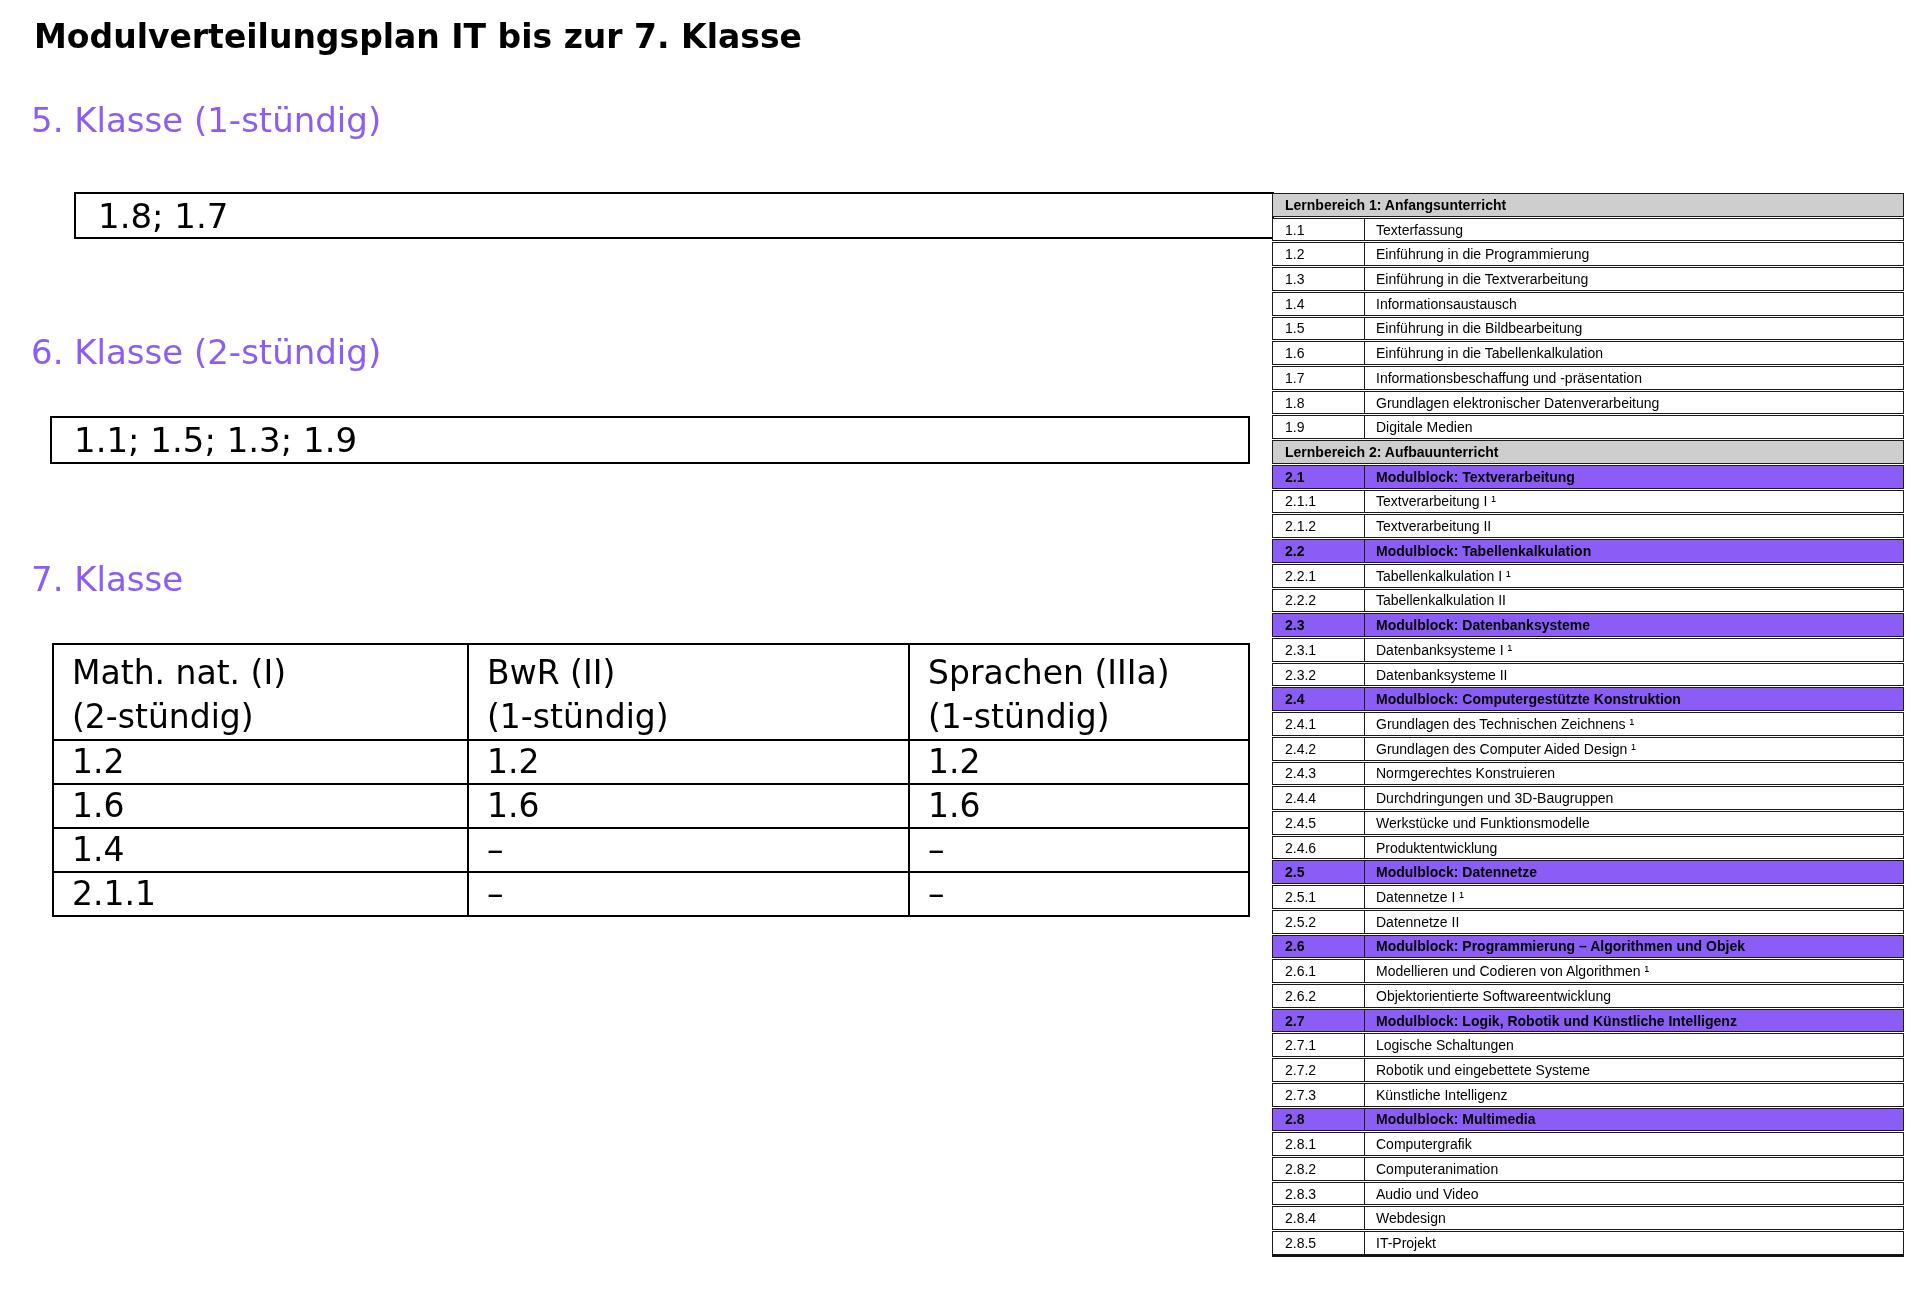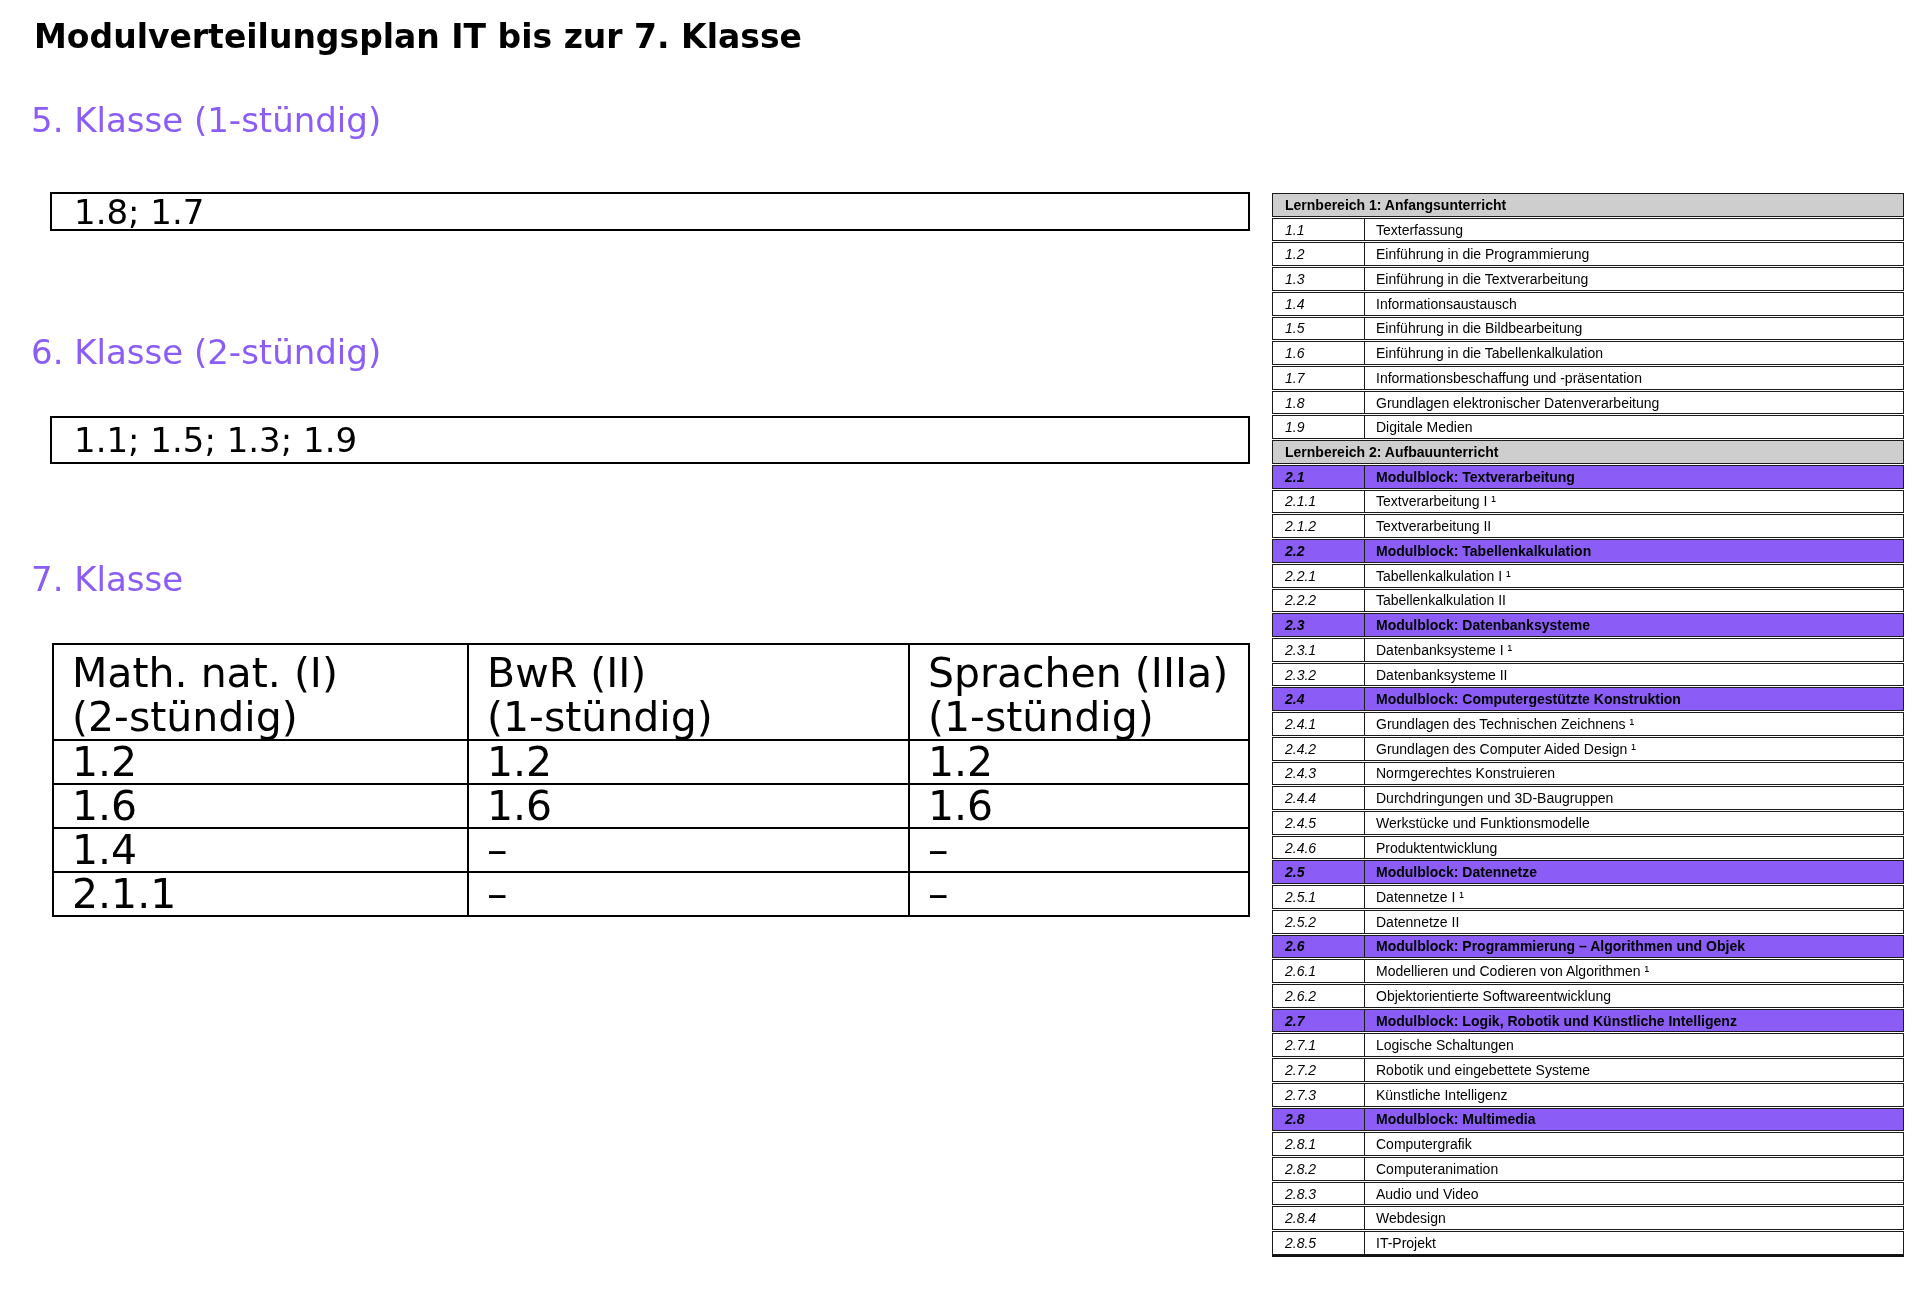--- a/index.html
+++ b/index.html
@@ -38,30 +38,30 @@
     width: 1200px;
     border: 2px solid #000;
     box-sizing: border-box;
     display: flex;
     align-items: center;
     font-size: 34px;
     padding-left: 22px;
     white-space: nowrap;
     background: #fff;
   }
-  .box1 { top: 192px; height: 39px; }
+  .box1 { top: 192px; height: 47px; margin-left: 24px; }
   .box2 { top: 416px; height: 48px; }
 
   
   .k7-table {
     position: absolute;
     left: 52px; top: 643px;
     border-collapse: collapse;
     table-layout: fixed;
-    font-size: 41px;
+    font-size: 33px;
     color: #000;
   }
   .k7-table td, .k7-table th {
     border: 2px solid #000;
     text-align: left;
     vertical-align: top;
     padding: 0 0 0 18px;
     font-weight: normal;
     box-sizing: border-box;
     overflow: hidden;
@@ -97,21 +97,20 @@
     box-sizing: border-box;
   }
   .ref-row:last-child { margin-bottom: 0; }
   .ref-num {
     flex: 0 0 91px;
     box-sizing: border-box;
     padding-left: 12px;
     display: flex;
     align-items: center;
     white-space: nowrap;
-    font-style: italic;
   }
   .ref-label {
     flex: 1 1 auto;
     box-sizing: border-box;
     border-left: 1px solid #1b1b1b;
     padding-left: 11px;
     display: flex;
     align-items: center;
     white-space: nowrap;
     overflow: hidden;

